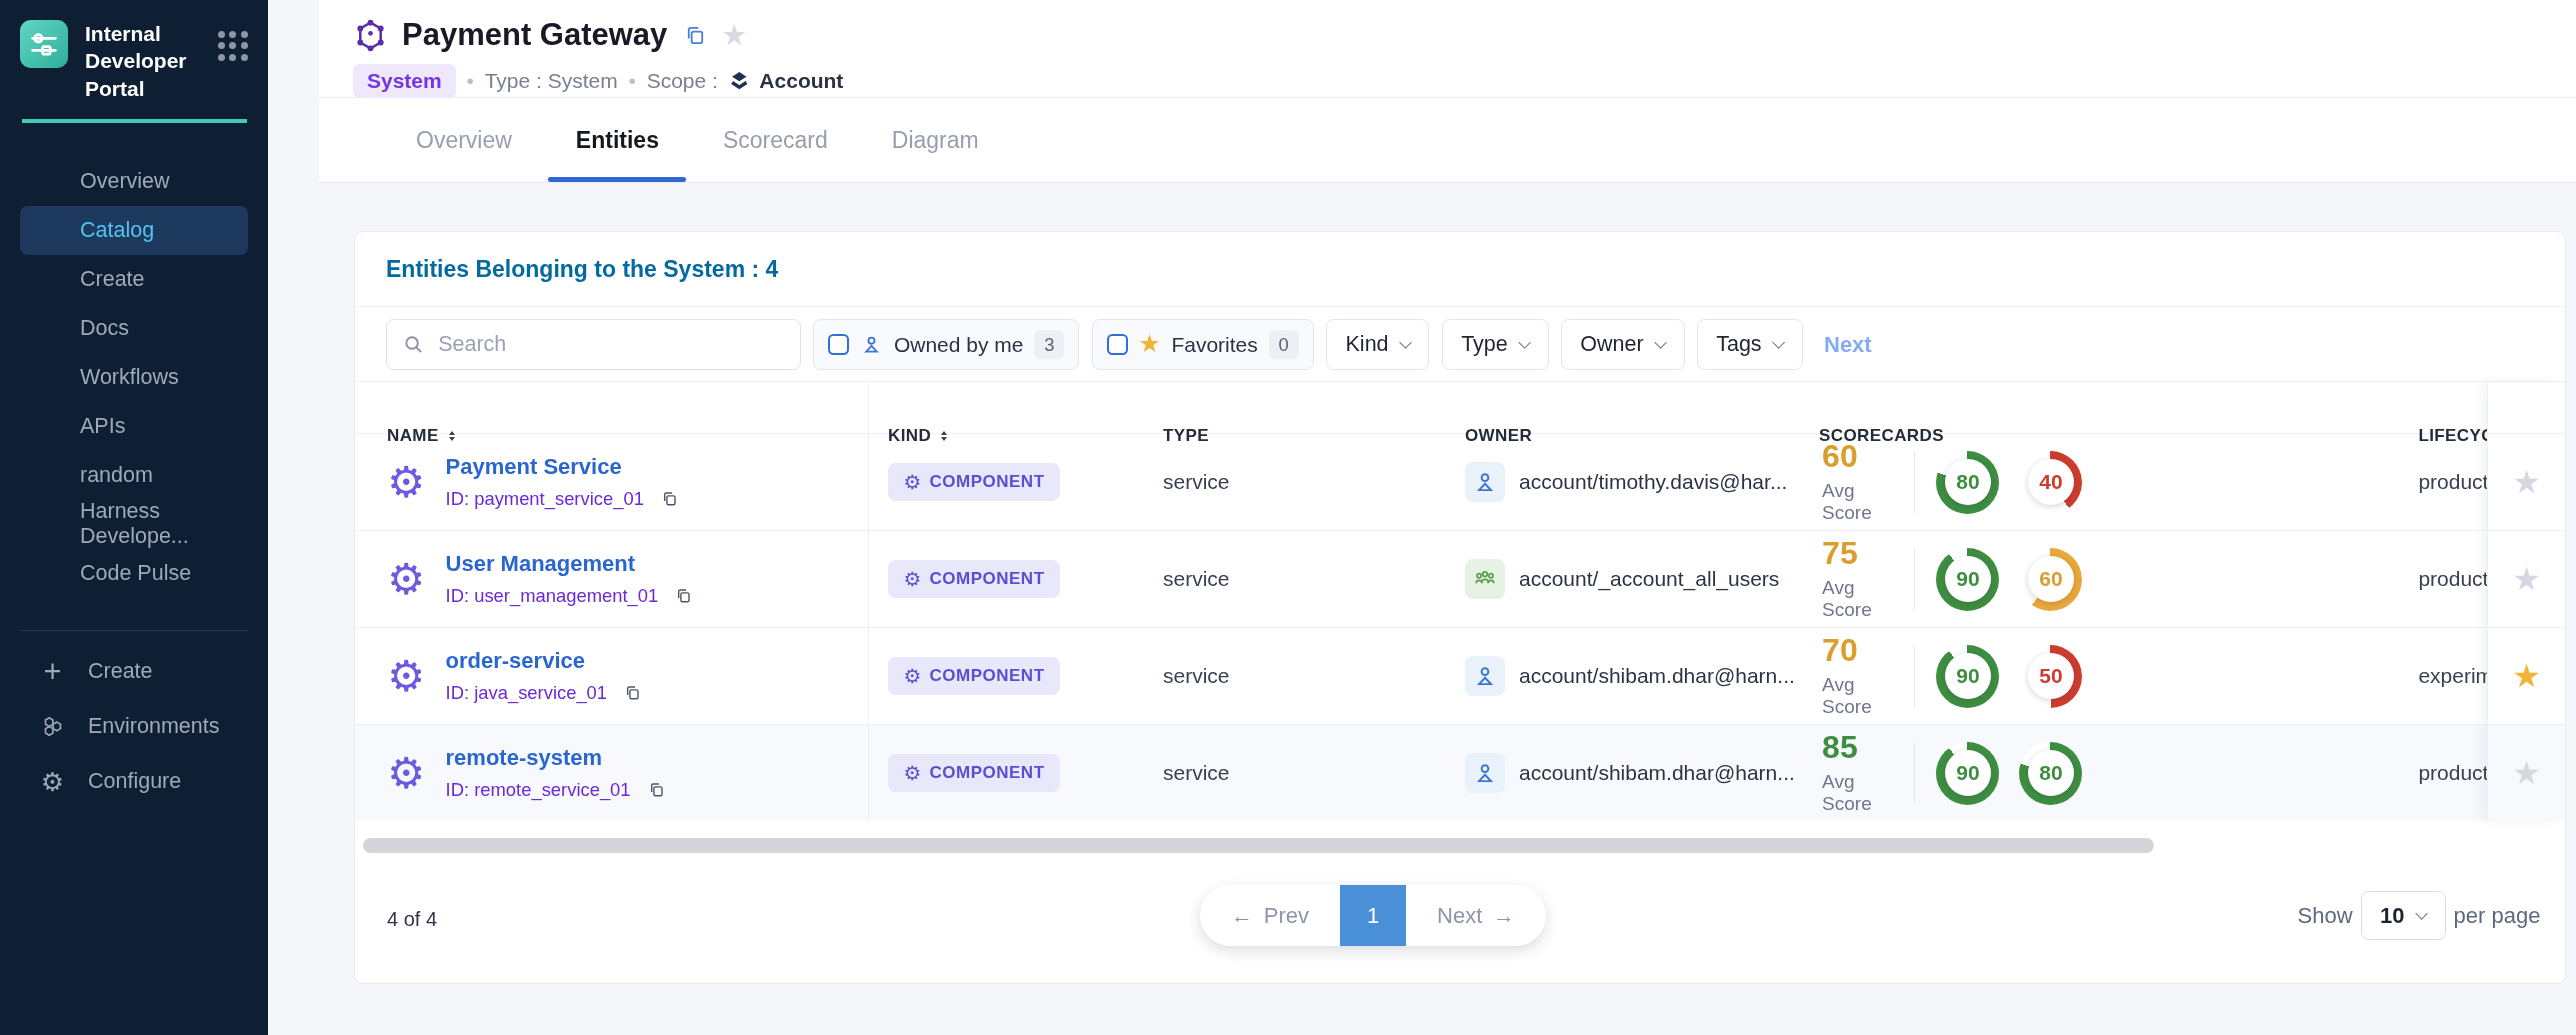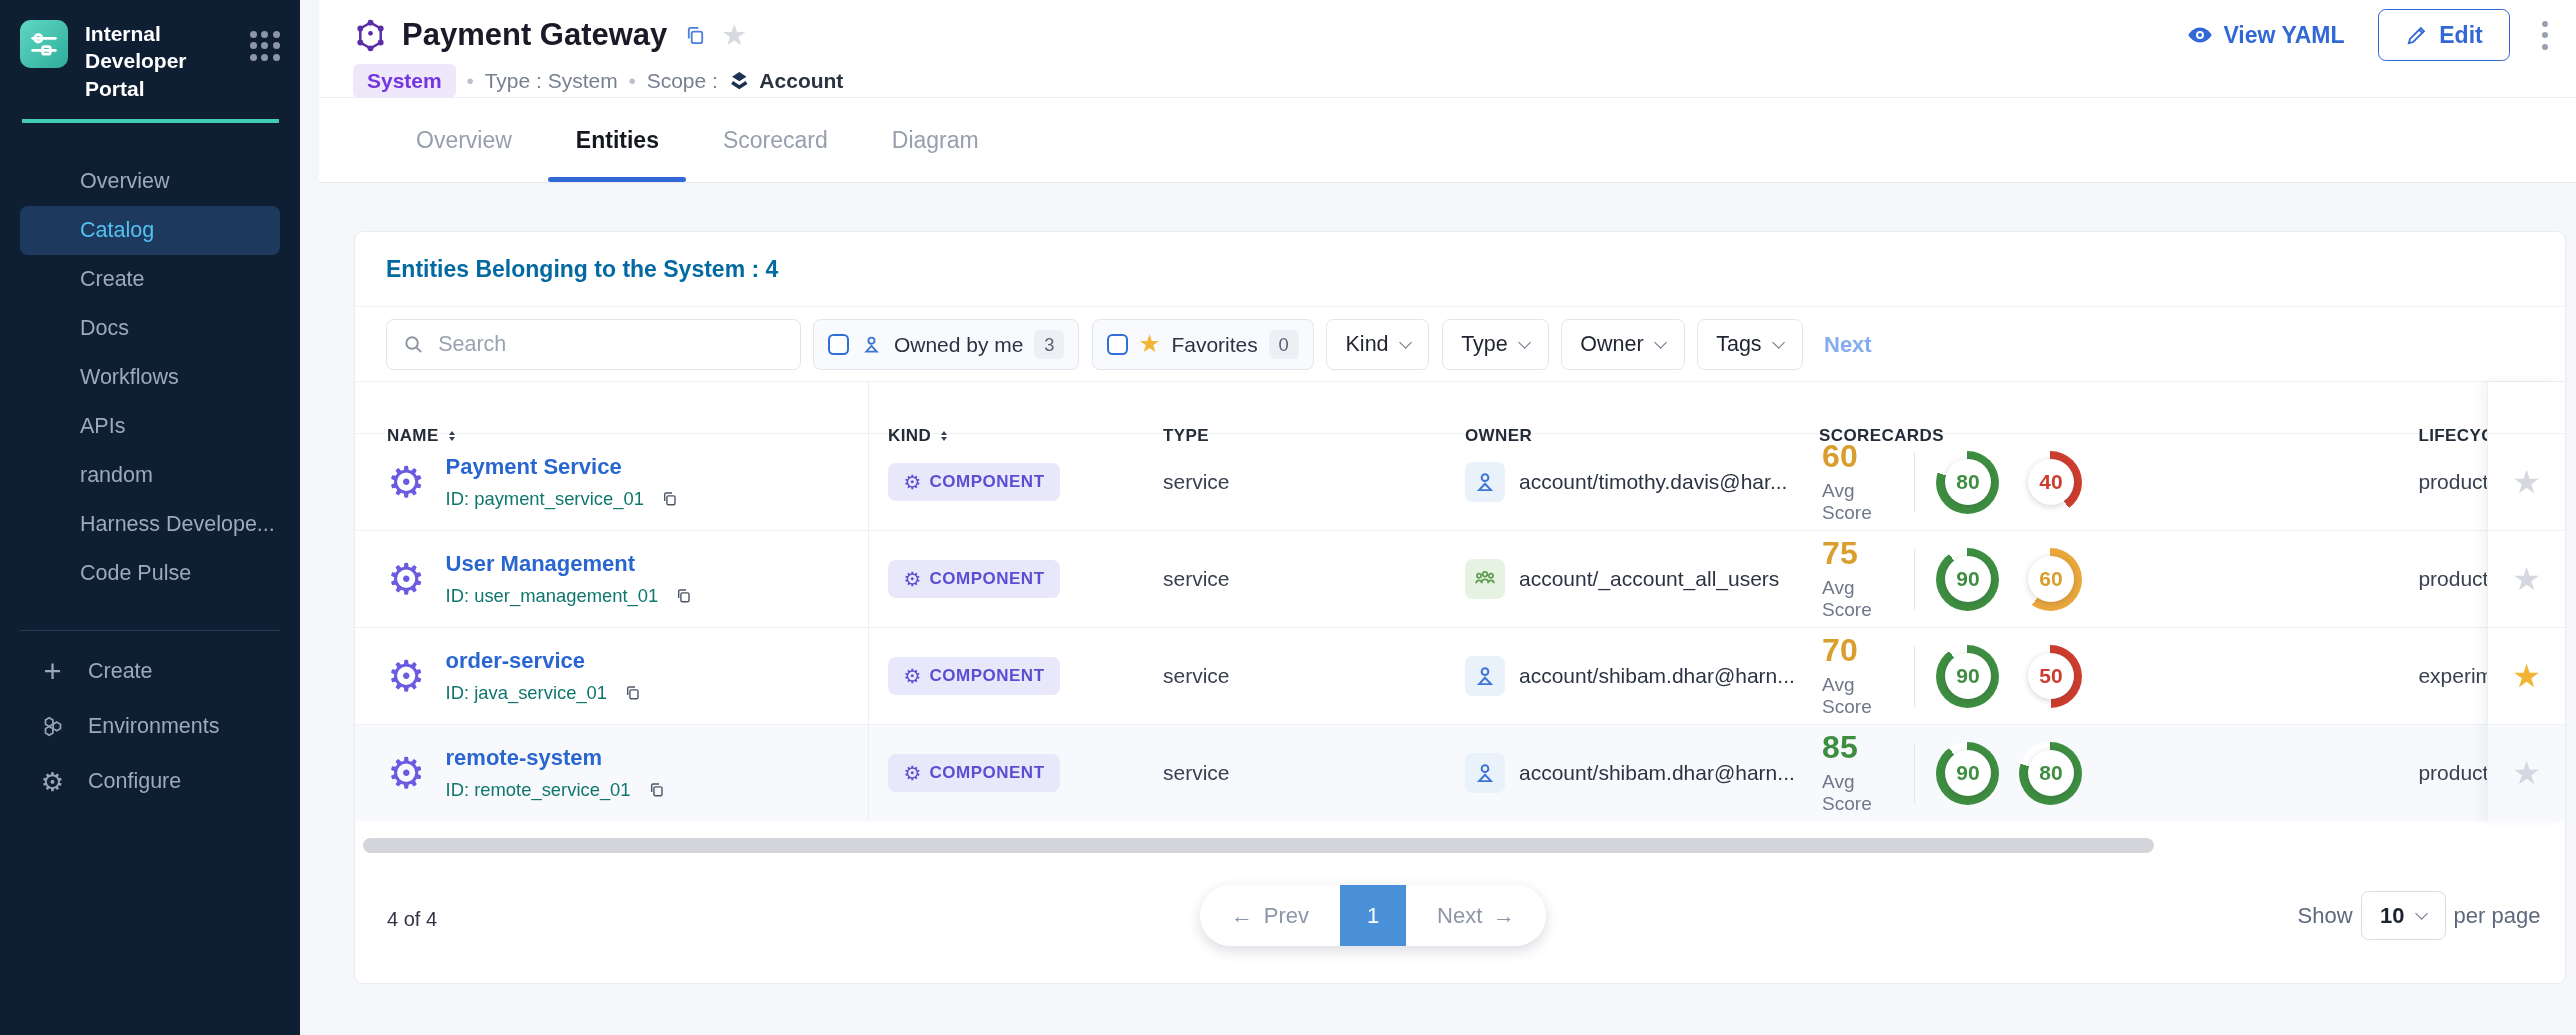--- a/index.html
+++ b/index.html
@@ -1,20 +1,20 @@
 <!DOCTYPE html>
 <html style="font-size:12.3px"><head>
 <meta charset="utf-8">
 <style>
   html,body{margin:0;padding:0;background:#f4f6f9;}
   *{box-sizing:border-box;}
   .app{position:relative;width:2576px;height:1036px;background:#f4f6f9;font-family:"Liberation Sans","DejaVu Sans",sans-serif;overflow:hidden;}
 
   
-  .sidebar{position:absolute;left:0;top:0;width:300px;height:100%;background:#0e1e33;}
+  .sidebar{position:absolute;left:0;top:0;width:268px;height:100%;background:#0e1e33;}
   .side-head{display:flex;align-items:flex-start;padding:20px 20px 0 20px;}
   .logo-box{width:48px;height:48px;border-radius:10.8px;background:linear-gradient(135deg,#5fd7c3,#2fae9b);display:flex;align-items:center;justify-content:center;flex:none;}
   .logo-box svg{width:34px;height:34px;}
   .product-name{color:#fff;font-size:21px;font-weight:700;line-height:1.3;margin-left:17px;width:151px;}
   .grid-icon{margin-left:auto;margin-top:10.8px;display:grid;grid-template-columns:repeat(3,7px);grid-gap:4.6px;}
   .grid-icon i{width:7px;height:7px;border-radius:50%;background:#8d96a6;}
   .side-rule{height:3.8px;background:#43cab7;margin:17px 21.5px 0 21.5px;}
   .side-nav{margin-top:34px;}
   .side-item{height:49px;display:flex;align-items:center;padding-left:80px;color:#9fa9ba;font-size:21.5px;cursor:pointer;}
   .side-item.active{background:#1d3a5e;margin:0 20px;padding-left:60px;border-radius:7.7px;color:#54c1f0;}
@@ -86,21 +86,21 @@
   .sort{display:inline-flex;flex-direction:column;gap:2.3px;}
   .sort::before{content:"";border:3.8px solid transparent;border-bottom:4.6px solid #39404f;width:0;height:0;}
   .sort::after{content:"";border:3.8px solid transparent;border-top:4.6px solid #39404f;width:0;height:0;}
   .vline{position:absolute;left:513px;top:0;height:438px;width:0.8px;background:#edeff3;}
   .row{height:97px;border-top:0.8px solid #eef0f3;}
   .row.tinted{background:#f7f9fc;}
   .cell-name{display:flex;align-items:center;padding-left:32px;}
   .entity-gear{font-size:43px;color:#6a5be0;line-height:1;flex:none;}
   .name-text{margin-left:20px;min-width:0;}
   .name-link{color:#2a66d0;font-size:22px;font-weight:700;cursor:pointer;}
-  .entity-id{margin-top:7.7px;color:#0f766e;font-size:18.4px;display:flex;align-items:center;gap:17px;}
+  .entity-id{margin-top:7.7px;color:#6d28d9;font-size:18.4px;display:flex;align-items:center;gap:17px;}
   .copy-ic{color:#4b5565;display:flex;cursor:pointer;}
   .copy-ic svg{width:17.7px;height:17.7px;}
   .cell-kind{padding-left:20px;}
   .kind-chip{display:inline-flex;align-items:center;gap:7.7px;background:#e9e8fb;color:#5a4ed2;font-size:17px;font-weight:700;letter-spacing:0.5px;padding:9.2px 15.4px;border-radius:7.7px;}
   .kind-chip .chip-gear{font-size:20px;line-height:1;}
   .cell-type{font-size:21px;color:#39404f;}
   .cell-owner{display:flex;align-items:center;gap:14px;font-size:21px;color:#2c3342;white-space:nowrap;overflow:hidden;}
   .owner-badge{width:40px;height:40px;border-radius:7.7px;display:flex;align-items:center;justify-content:center;flex:none;}
   .owner-badge svg{width:26px;height:26px;display:none;}
   .owner-badge[data-icon="user-icon"]{background:#e9f2fb;}
@@ -222,42 +222,20 @@
         </svg>
         <span class="page-title">Payment Gateway</span>
         <span class="title-copy">
           <svg viewBox="0 0 24 24" fill="none" stroke="currentColor" stroke-width="1.9">
             <rect x="8" y="8" width="11" height="12" rx="2"></rect>
               <path d="M5 15V6a2 2 0 0 1 2-2h8"></path>
           </svg>
         </span>
         <span class="title-star">★</span>
 
-        <div class="head-actions">
-          <div class="view-yaml">
-            <svg viewBox="0 0 24 24">
-              <path d="M12 5.5c5 0 9 4.3 10 6.5-1 2.2-5 6.5-10 6.5S3 14.2 2 12c1-2.2 5-6.5 10-6.5z" fill="#3268d6"></path>
-              <circle cx="12" cy="12" r="3.4" fill="#fff"></circle>
-                <circle cx="12" cy="12" r="1.7" fill="#3268d6"></circle>
-            </svg>
-            <span>View YAML</span>
-          </div>
-          <button class="edit-btn">
-            <svg viewBox="0 0 24 24" fill="none" stroke="#3268d6" stroke-width="1.9">
-              <path d="M4 20l1.2-4.5L16.5 4.2l3.3 3.3L8.5 18.8z"></path>
-                <path d="M14.8 6l3.2 3.2"></path>
-            </svg>
-            <span>Edit</span>
-          </button>
-          <div class="kebab">
-              <i></i>
-              <i></i>
-              <i></i>
-            </div>
-        </div>
       </div>
 
       <div class="head-row2">
         <span class="sys-chip">System</span>
         <span class="meta-dot">•</span>
         <span>Type : System</span>
         <span class="meta-dot">•</span>
         <span>Scope :</span>
         <svg class="scope-ic" viewBox="0 0 24 24">
           <path d="M12 3l7 4.6L12 12 5 7.6z" fill="#1d3150"></path>

